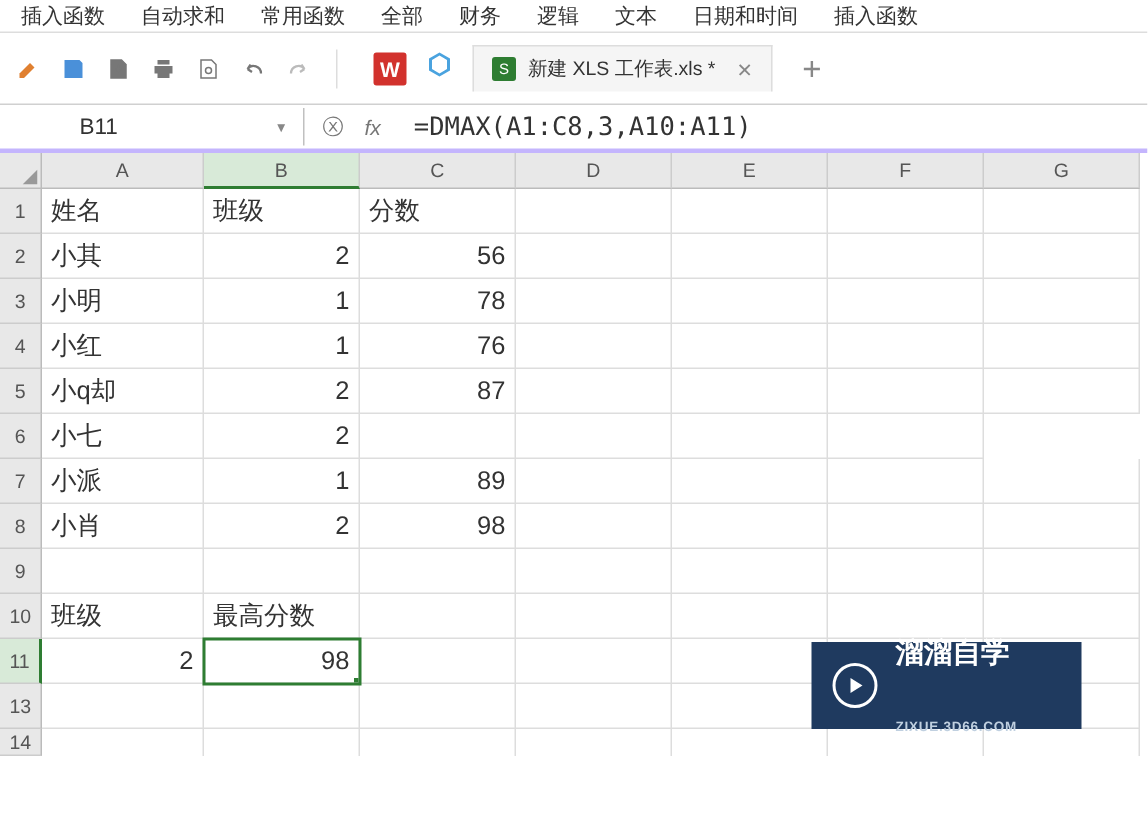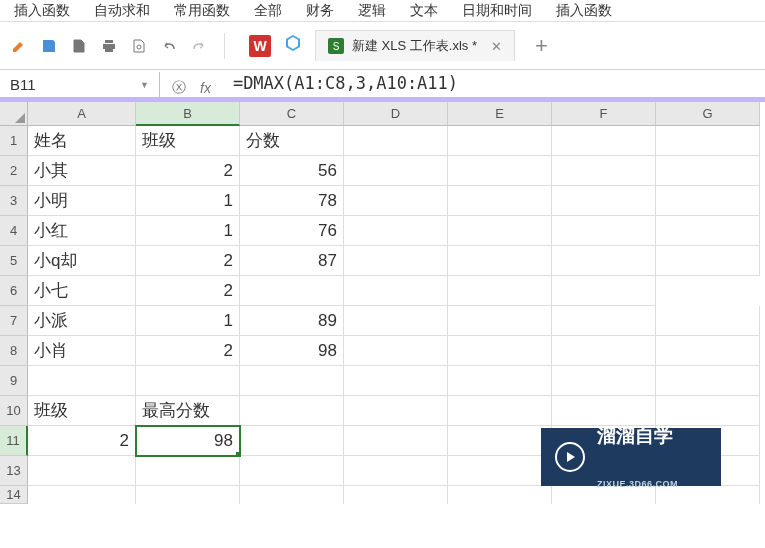--- a/index.html
+++ b/index.html
@@ -85,24 +85,25 @@
       font-size: 10px;
       display: flex;
       align-items: center;
       justify-content: center;
       border-radius: 2px;
     }
     .tab-close { color: #888; cursor: pointer; margin-left: 6px; }
     .tab-add { color: #888; font-size: 22px; cursor: pointer; margin-left: 8px; }
     .formula-bar {
       display: flex;
-      align-items: flex-end;
-      border-bottom: 5px solid #c4b5fd;
+      align-items: center;
+      border-bottom: 3px solid #c4b5fd;
       height: 32px;
       font-size: 15px;
+      padding-left: 43px;
     }
     .name-box {
       width: 160px;
       border-right: 1px solid #c0c0c0;
       padding: 4px 10px;
       display: flex;
       align-items: center;
       justify-content: space-between;
       font-family: Arial, sans-serif;
     }

